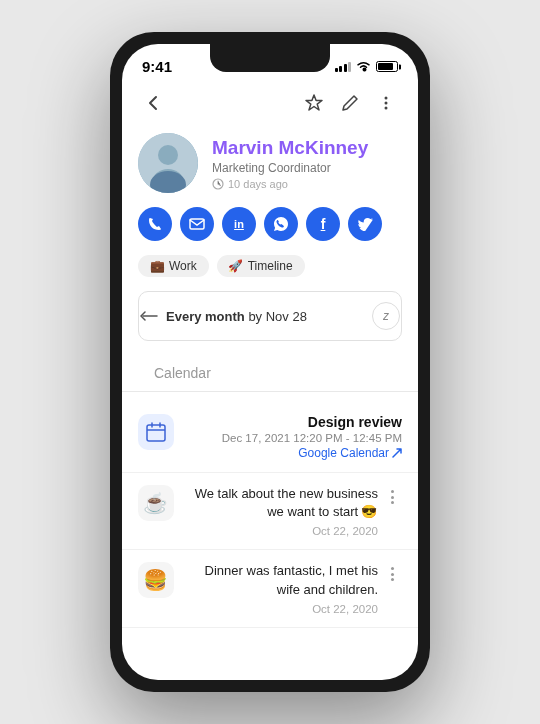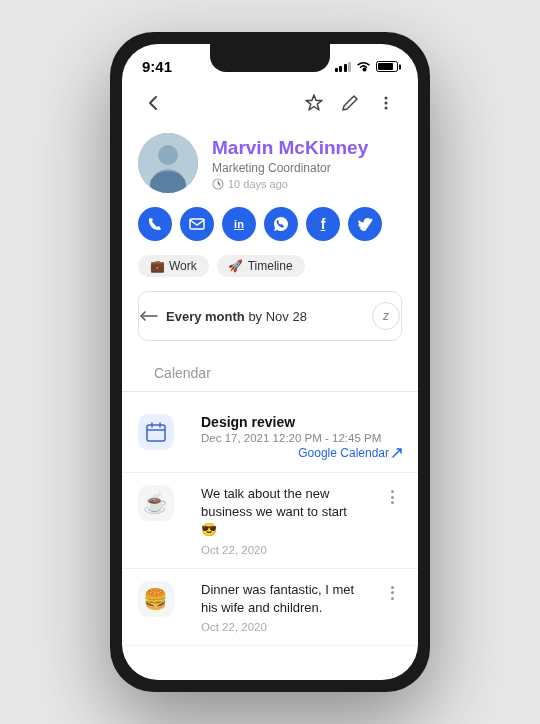--- a/index.html
+++ b/index.html
@@ -282,23 +282,24 @@
     
     .timeline {
       flex: 1;
       overflow-y: auto;
       padding: 10px 0;
     }
 
     .timeline-item {
       display: flex;
       align-items: flex-start;
-      gap: 27px;
+      gap: 4px;
       padding: 12px 16px;
       border-bottom: 1px solid #f0f0f0;
+      text-align: right;
     }
 
     .timeline-avatar {
       width: 36px;
       height: 36px;
       border-radius: 10px;
       flex-shrink: 0;
       display: flex;
       align-items: center;
       justify-content: center;

